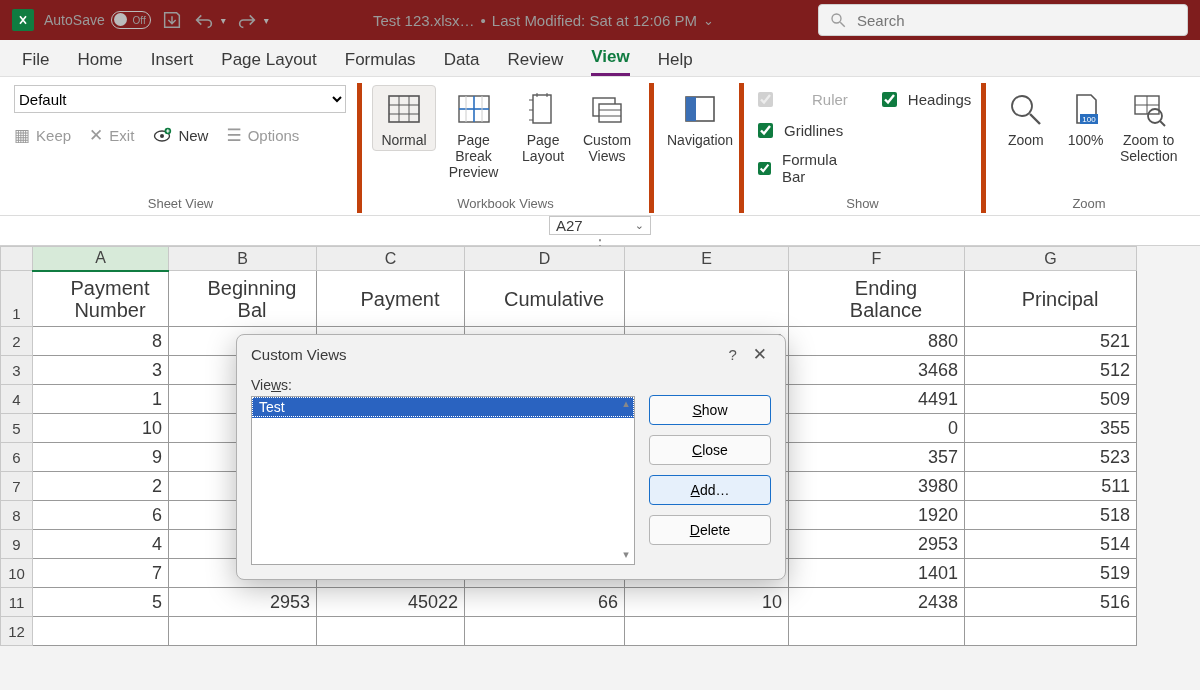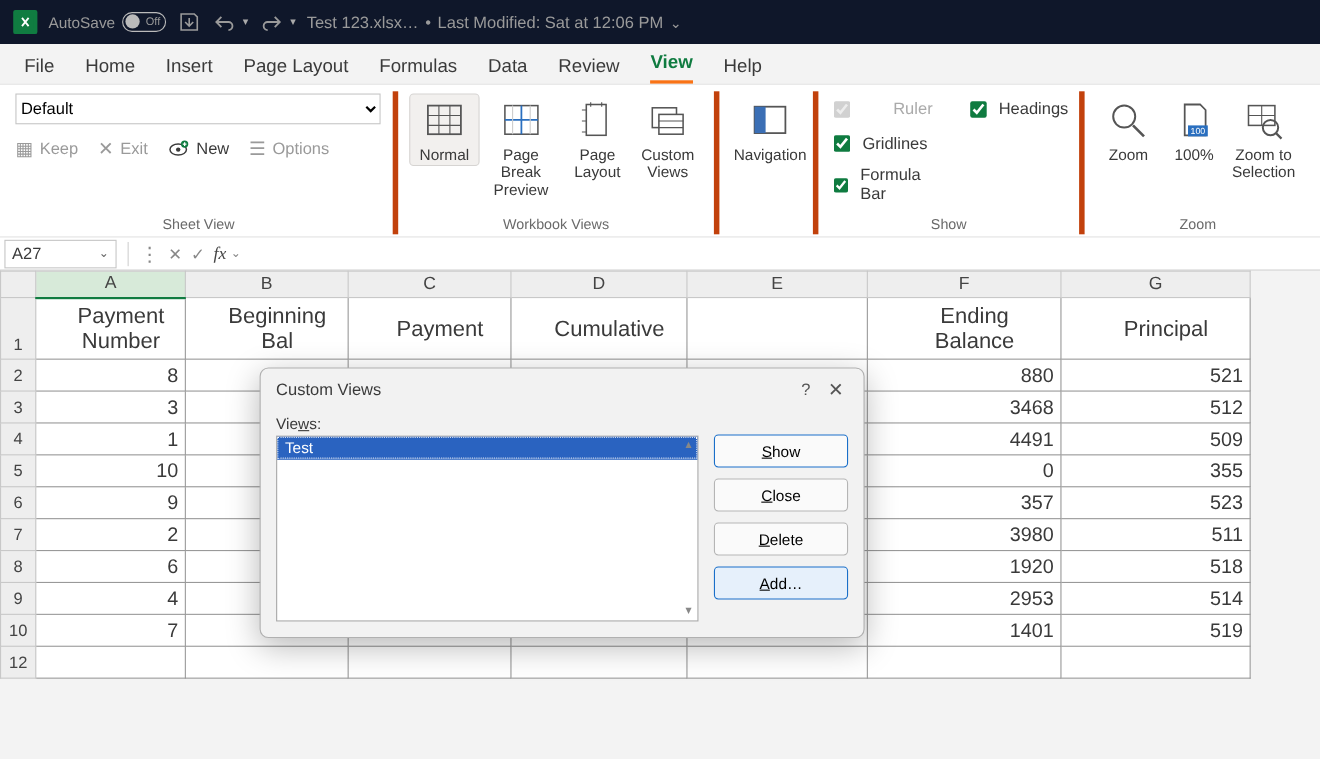--- a/index.html
+++ b/index.html
@@ -16,56 +16,56 @@
   }
 
   
   .titlebar {
     display: flex;
     align-items: center;
     height: 40px;
     padding: 0 12px;
     gap: 10px;
     color: #9a9a9a;
-    background: #0f172a;
+    background: #7f1d1d;
   }
   .excel-icon {
     width: 22px; height: 22px;
     background: #107c41;
     display: flex; align-items: center; justify-content: center;
     color: #fff; font-weight: 700; font-size: 14px;
     border-radius: 2px;
   }
   .autosave { display: flex; align-items: center; gap: 6px; font-size: 14px; }
   .toggle {
     width: 40px; height: 18px; border: 1px solid #bbb; border-radius: 10px;
     display: flex; align-items: center; position: relative;
     padding: 0 4px; font-size: 11px; color: #999; justify-content: flex-end;
   }
   .toggle-knob {
     width: 13px; height: 13px; background: #bbb; border-radius: 50%;
     position: absolute; left: 2px; top: 1px;
   }
   .tb-icon { width: 22px; height: 22px; display: inline-block; }
   .tb-dd { font-size: 10px; color: #aaa; margin-left: -4px; }
-  .filename-region { flex: 1; display: flex; align-items: center; gap: 6px; font-size: 15px; }
+  .filename-region { flex: 1; display: flex; align-items: center; justify-content: center; gap: 6px; font-size: 15px; }
   .search-box {
     width: 370px; height: 32px; border: 1px solid #d0d0d0;
     border-radius: 4px; display: flex; align-items: center;
     gap: 8px; padding: 0 10px; background: #f3f3f3;
   }
 
   
   .tabs {
     display: flex; align-items: flex-end; gap: 28px;
     padding: 0 22px; height: 36px;
     color: #3a3a3a; font-size: 17px;
   }
   .tab { padding-bottom: 6px; cursor: pointer; }
-  .tab.active { color: #0f7b40; border-bottom: 3px solid #f97316; font-weight: 600; }
+  .tab.active { color: #0f7b40; border-bottom: 3px solid #701a75; font-weight: 600; }
 
   
   .ribbon {
     background: #fff;
     border-top: 1px solid #e0e0e0;
     border-bottom: 1px solid #dcdcdc;
     display: flex;
     height: 140px;
     padding: 6px 4px 2px;
   }
@@ -97,21 +97,21 @@
   .bigbtn .lab { line-height: 1.15; }
 
   .check-list { display: flex; flex-direction: column; gap: 10px; padding-top: 4px; font-size: 15px; }
   .chk { display: flex; align-items: center; gap: 8px; }
   .chk input { width: 15px; height: 15px; accent-color: #0f7b40; }
   .chk .disabled { color: #aaa; margin-left: 28px; }
 
   
   .formula-row {
     height: 30px; background: #fff; border-bottom: 1px solid #d0d0d0;
-    display: flex; align-items: center;
+    display: flex; align-items: center; flex-direction: column;
   }
   .namebox {
     width: 102px; height: 26px; border: 1px solid #c6c6c6;
     margin: 0 4px; display: flex; align-items: center; padding: 0 6px;
     font-size: 15px; justify-content: space-between; background: #fff;
   }
   .fb-sep { width: 1px; height: 22px; background: #d0d0d0; margin: 0 6px; }
   .fb-btn { color: #888; font-size: 15px; padding: 0 4px; }
   .fx-label { font-style: italic; font-family: "Cambria Math", serif; font-size: 16px; color: #444; padding: 0 4px; }
   .formula-input { flex: 1; height: 26px; border: none; outline: none; }
@@ -224,20 +224,27 @@
   </span>
     <span class="tb-dd">▾</span>
 
   <div class="filename-region">
     <span>Test 123.xlsx…</span>
     <span>•</span>
     <span>Last Modified: Sat at 12:06 PM</span>
     <span style="font-size:13px">⌄</span>
   </div>
 
+  <div class="search-box">
+    <svg viewBox="0 0 24 24" width="18" height="18">
+        <circle cx="10" cy="10" r="6" stroke="#9a9a9a" stroke-width="1.8" fill="none"></circle>
+        <line x1="15" y1="15" x2="21" y2="21" stroke="#9a9a9a" stroke-width="1.8"></line>
+      </svg>
+    <input type="text" style="border: none; background: transparent; flex: 1 1 0%; font-size: 15px; outline: none; color: rgb(154, 154, 154);" placeholder="Search">
+  </div>
 </div>
 
 <div class="tabs">
   <div class="tab">File</div>
   <div class="tab">Home</div>
   <div class="tab">Insert</div>
   <div class="tab">Page Layout</div>
   <div class="tab">Formulas</div>
   <div class="tab">Data</div>
   <div class="tab">Review</div>
@@ -531,20 +538,30 @@
           <td class="rowhead">10</td>
           <td class="cell">7</td>
           <td class="cell">1920</td>
           <td class="cell">45083</td>
           <td class="cell">81</td>
           <td class="cell">6</td>
           <td class="cell">1401</td>
           <td class="cell">519</td>
         </tr>
         <tr>
+          <td class="rowhead">11</td>
+          <td class="cell">5</td>
+          <td class="cell">2953</td>
+          <td class="cell">45022</td>
+          <td class="cell">66</td>
+          <td class="cell">10</td>
+          <td class="cell">2438</td>
+          <td class="cell">516</td>
+        </tr>
+        <tr>
           <td class="rowhead">12</td>
           <td class="cell"></td>
           <td class="cell"></td>
           <td class="cell"></td>
           <td class="cell"></td>
           <td class="cell"></td>
           <td class="cell"></td>
           <td class="cell"></td>
         </tr>
       </tbody>
@@ -565,17 +582,17 @@
       </div>
       <div class="views-list">
         <div class="views-item">Test</div>
         <div class="views-scroll-up">▴</div>
         <div class="views-scroll-dn">▾</div>
       </div>
     </div>
     <div class="btn-col">
       <button class="dlg-btn primary"><span class="u">S</span><span>how</span></button>
       <button class="dlg-btn"><span class="u">C</span><span>lose</span></button>
+      <button class="dlg-btn highlight"><span class="u">A</span><span>dd…</span></button>
       <button class="dlg-btn"><span class="u">D</span><span>elete</span></button>
-      <button class="dlg-btn highlight"><span class="u">A</span><span>dd…</span></button>
     </div>
   </div>
 </div>
 
 </body></html>

